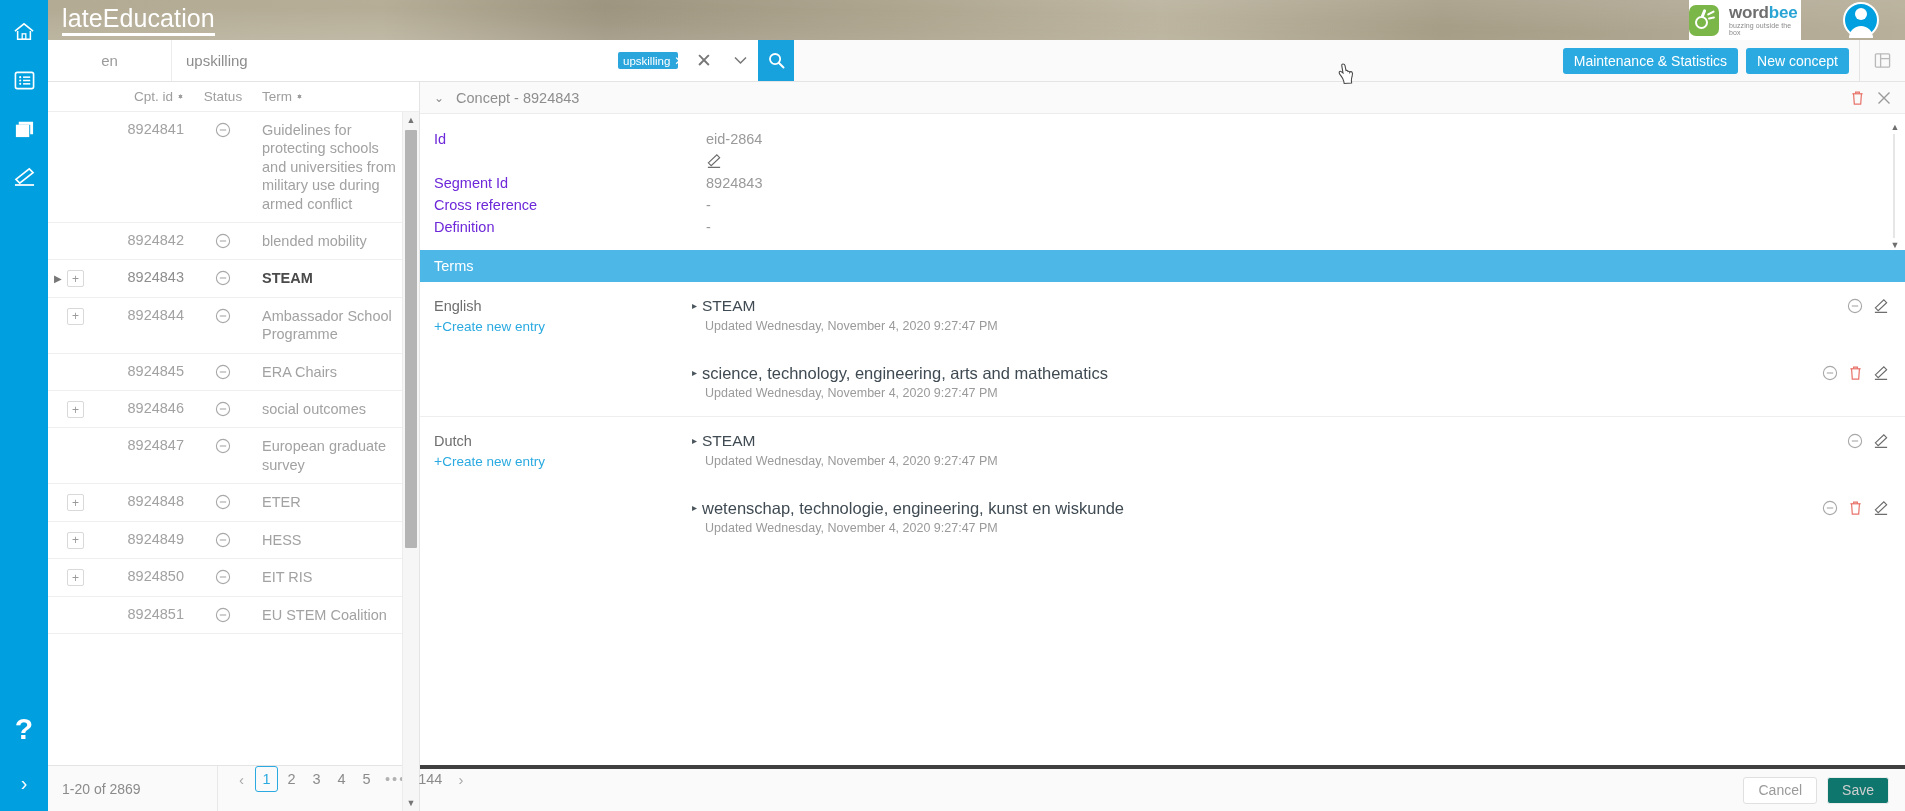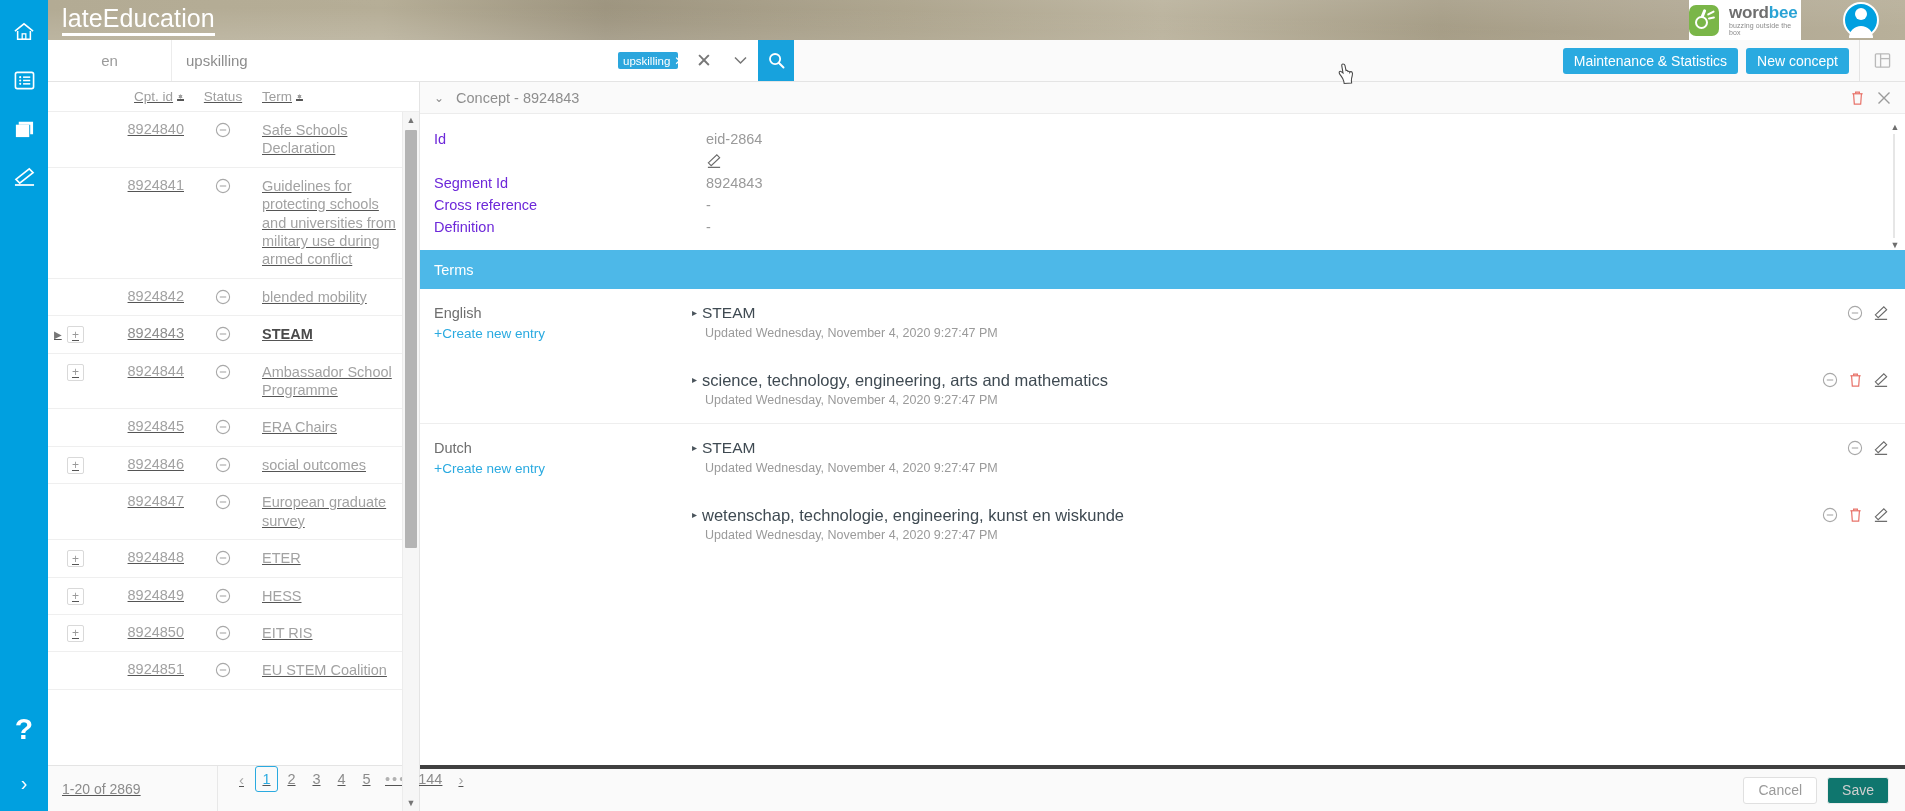--- a/index.html
+++ b/index.html
@@ -136,21 +136,21 @@
     width:46px; border-left:1px solid #e4e4e4; display:flex; align-items:center;
     justify-content:center; cursor:pointer; background:#fafafa;
   }
 
   
   .body-split { flex:1 1 auto; display:flex; min-height:0; }
 
   
   .left-pane {
     width:372px; flex:0 0 372px; border-right:1px solid #e4e4e4;
-    display:flex; flex-direction:column; min-height:0; background:#fff; position:relative;text-decoration:underline;
+    display:flex; flex-direction:column; min-height:0; background:#fff; position:relative;
   }
   .thead {
     height:30px; flex:0 0 30px; display:flex; align-items:center;
     border-bottom:1px solid #eee; color:#9e9e9e; font-size:13.5px; padding-left:6px;
   }
   .th { display:flex; align-items:center; gap:4px; }
   .th-exp { width:48px; flex:0 0 48px; }
   .th-id  { width:82px; flex:0 0 82px; justify-content:flex-end; }
   .th-st  { width:62px; flex:0 0 62px; justify-content:center; margin-left:8px;}
   .th-tm  { flex:1 1 auto; padding-left:8px;}
@@ -210,21 +210,21 @@
   .fld { display:flex; font-size:14.5px; line-height:22px; padding:0 0 0 14px; }
   .fld .k { width:272px; flex:0 0 272px; color:#6d28d9; }
   .fld .v { color:#9a9a9a; }
   .fld-edit { padding-left:286px; height:22px; display:flex; align-items:center; }
 
   .cf-scroll { position:absolute; right:3px; top:8px; width:14px; height:128px; }
   .cf-up, .cf-dn { color:#6e6e6e; font-size:9px; text-align:center; line-height:10px;}
   .cf-track { position:absolute; top:12px; bottom:12px; left:5px; width:2px; background:#e6e6e6; }
 
   .terms-head {
-    height:39px; background:#4db8e8; color:#fff; display:flex; align-items:center;
+    height:32px; background:#4db8e8; color:#fff; display:flex; align-items:center;
     padding-left:14px; font-size:14.5px; margin-top:6px;
   }
   .lang-block { display:flex; border-bottom:1px solid #eee; padding:14px 0 16px 0; }
   .lang-block:last-of-type { border-bottom:none; }
   .lang-col { width:272px; flex:0 0 272px; padding-left:14px; }
   .lang-name { color:#6e6e6e; font-size:14.5px; line-height:20px; }
   .create-link { color:#2aaae0; font-size:13.5px; line-height:20px; cursor:pointer; display:inline-block;}
   .create-link .plus { font-size:14px; }
   .terms-col { flex:1 1 auto; min-width:0; padding-right:16px; }
   .term-item { display:flex; align-items:flex-start; }
@@ -377,33 +377,20 @@
                 <i>▼</i>
               </span>
           </div>
         </div>
 
         <div class="tbody" id="tbody">
             <div class="trow">
               <div class="c-exp">
                 <span class="caret-right"></span>
               </div>
-              <div class="c-id">8924840</div>
-              <div class="c-st">
-                <svg width="16" height="16" viewBox="0 0 16 16">
-                  <circle cx="8" cy="8" r="6.6" fill="none" stroke="#a8a8a8" stroke-width="1.1"></circle>
-                  <path d="M4.8 8 H11.2" stroke="#a8a8a8" stroke-width="1.1"></path>
-                </svg>
-              </div>
-              <div class="c-tm">Safe Schools Declaration</div>
-            </div>
-            <div class="trow">
-              <div class="c-exp">
-                <span class="caret-right"></span>
-              </div>
               <div class="c-id">8924841</div>
               <div class="c-st">
                 <svg width="16" height="16" viewBox="0 0 16 16">
                   <circle cx="8" cy="8" r="6.6" fill="none" stroke="#a8a8a8" stroke-width="1.1"></circle>
                   <path d="M4.8 8 H11.2" stroke="#a8a8a8" stroke-width="1.1"></path>
                 </svg>
               </div>
               <div class="c-tm">Guidelines for protecting schools and universities from military use during armed conflict</div>
             </div>
             <div class="trow">

